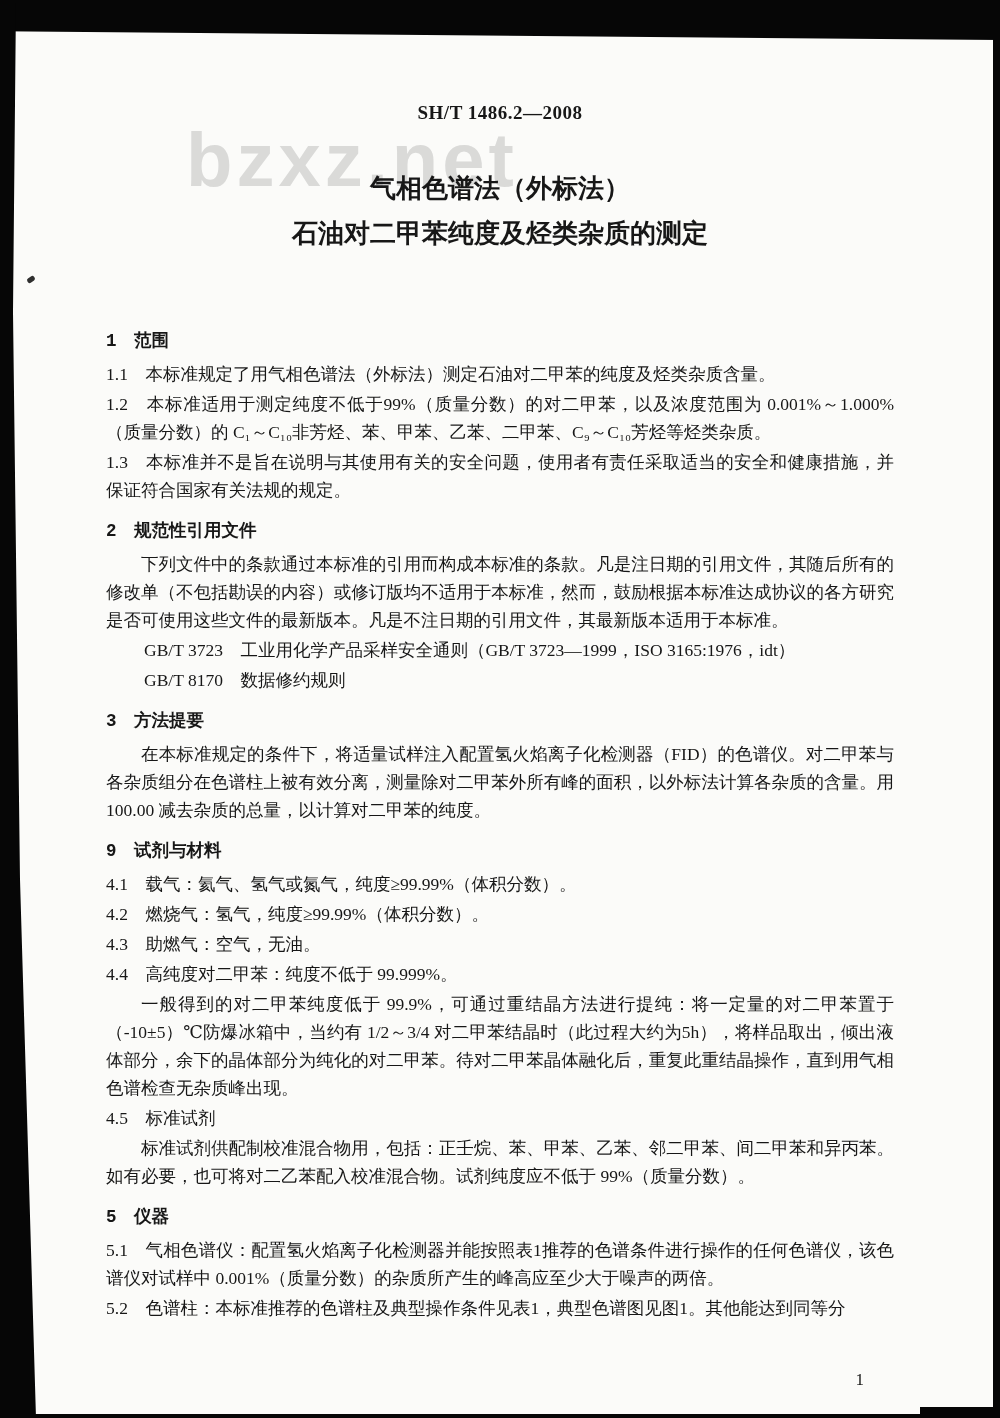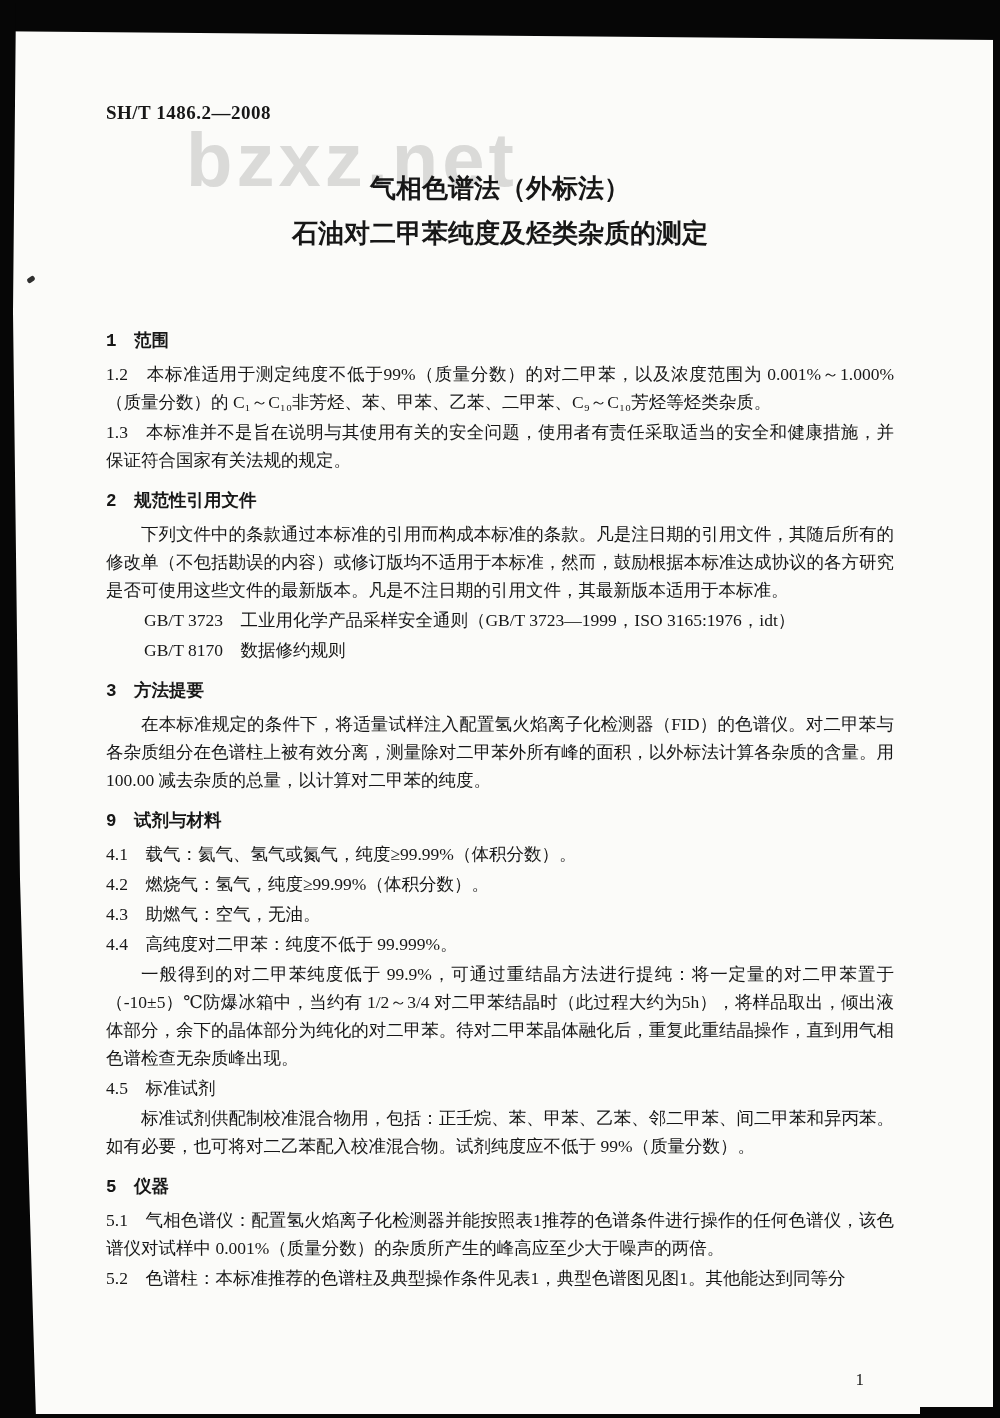--- a/index.html
+++ b/index.html
@@ -22,21 +22,21 @@
 
   .watermark {
     position:absolute; top:116px; left:186px;
     font-family:"Liberation Sans","DejaVu Sans",sans-serif;
     font-size:76px; font-weight:bold; letter-spacing:4px;
     color:rgba(125,125,125,0.26);
     z-index:1; user-select:none; white-space:nowrap;
   }
 
   .body-area { position:absolute; left:106px; top:0; width:788px; z-index:2; }
-  .doc-number { margin-top:102px; text-align:left; font-size:19px; font-weight:bold; letter-spacing:0.5px; }
+  .doc-number { margin-top:102px; text-align:center; font-size:19px; font-weight:bold; letter-spacing:0.5px; }
   .doc-title  { margin-top:42px; text-align:center; font-weight:bold; font-size:26px; line-height:45px; }
   .title-line { white-space:nowrap; }
 
   .sec-heading {
     font-size:17.5px; font-weight:bold; line-height:22px;
     margin:16px 0 8px 0;
     font-family:Liberation Mono, monospace;
   }
   .sec-heading.first { margin-top:74px; }
 
@@ -63,20 +63,21 @@
   <div class="body-area">
 
     <div class="doc-number">SH/T 1486.2—2008</div>
 
     <div class="doc-title">
       <div class="title-line">气相色谱法（外标法）</div>
       <div class="title-line">石油对二甲苯纯度及烃类杂质的测定</div>
     </div>
 
     <h2 class="sec-heading first">1　范围</h2>
+    <p class="clause">1.1　本标准规定了用气相色谱法（外标法）测定石油对二甲苯的纯度及烃类杂质含量。</p>
     <p class="clause">1.2　本标准适用于测定纯度不低于99%（质量分数）的对二甲苯，以及浓度范围为 0.001%～1.000%（质量分数）的 C₁～C₁₀非芳烃、苯、甲苯、乙苯、二甲苯、C₉～C₁₀芳烃等烃类杂质。</p>
     <p class="clause">1.3　本标准并不是旨在说明与其使用有关的安全问题，使用者有责任采取适当的安全和健康措施，并保证符合国家有关法规的规定。</p>
 
     <h2 class="sec-heading">2　规范性引用文件</h2>
     <p class="clause indent">下列文件中的条款通过本标准的引用而构成本标准的条款。凡是注日期的引用文件，其随后所有的修改单（不包括勘误的内容）或修订版均不适用于本标准，然而，鼓励根据本标准达成协议的各方研究是否可使用这些文件的最新版本。凡是不注日期的引用文件，其最新版本适用于本标准。</p>
     <p class="ref-item">GB/T 3723　工业用化学产品采样安全通则（GB/T 3723—1999，ISO 3165:1976，idt）</p>
     <p class="ref-item">GB/T 8170　数据修约规则</p>
 
     <h2 class="sec-heading">3　方法提要</h2>
     <p class="clause indent">在本标准规定的条件下，将适量试样注入配置氢火焰离子化检测器（FID）的色谱仪。对二甲苯与各杂质组分在色谱柱上被有效分离，测量除对二甲苯外所有峰的面积，以外标法计算各杂质的含量。用 100.00 减去杂质的总量，以计算对二甲苯的纯度。</p>

